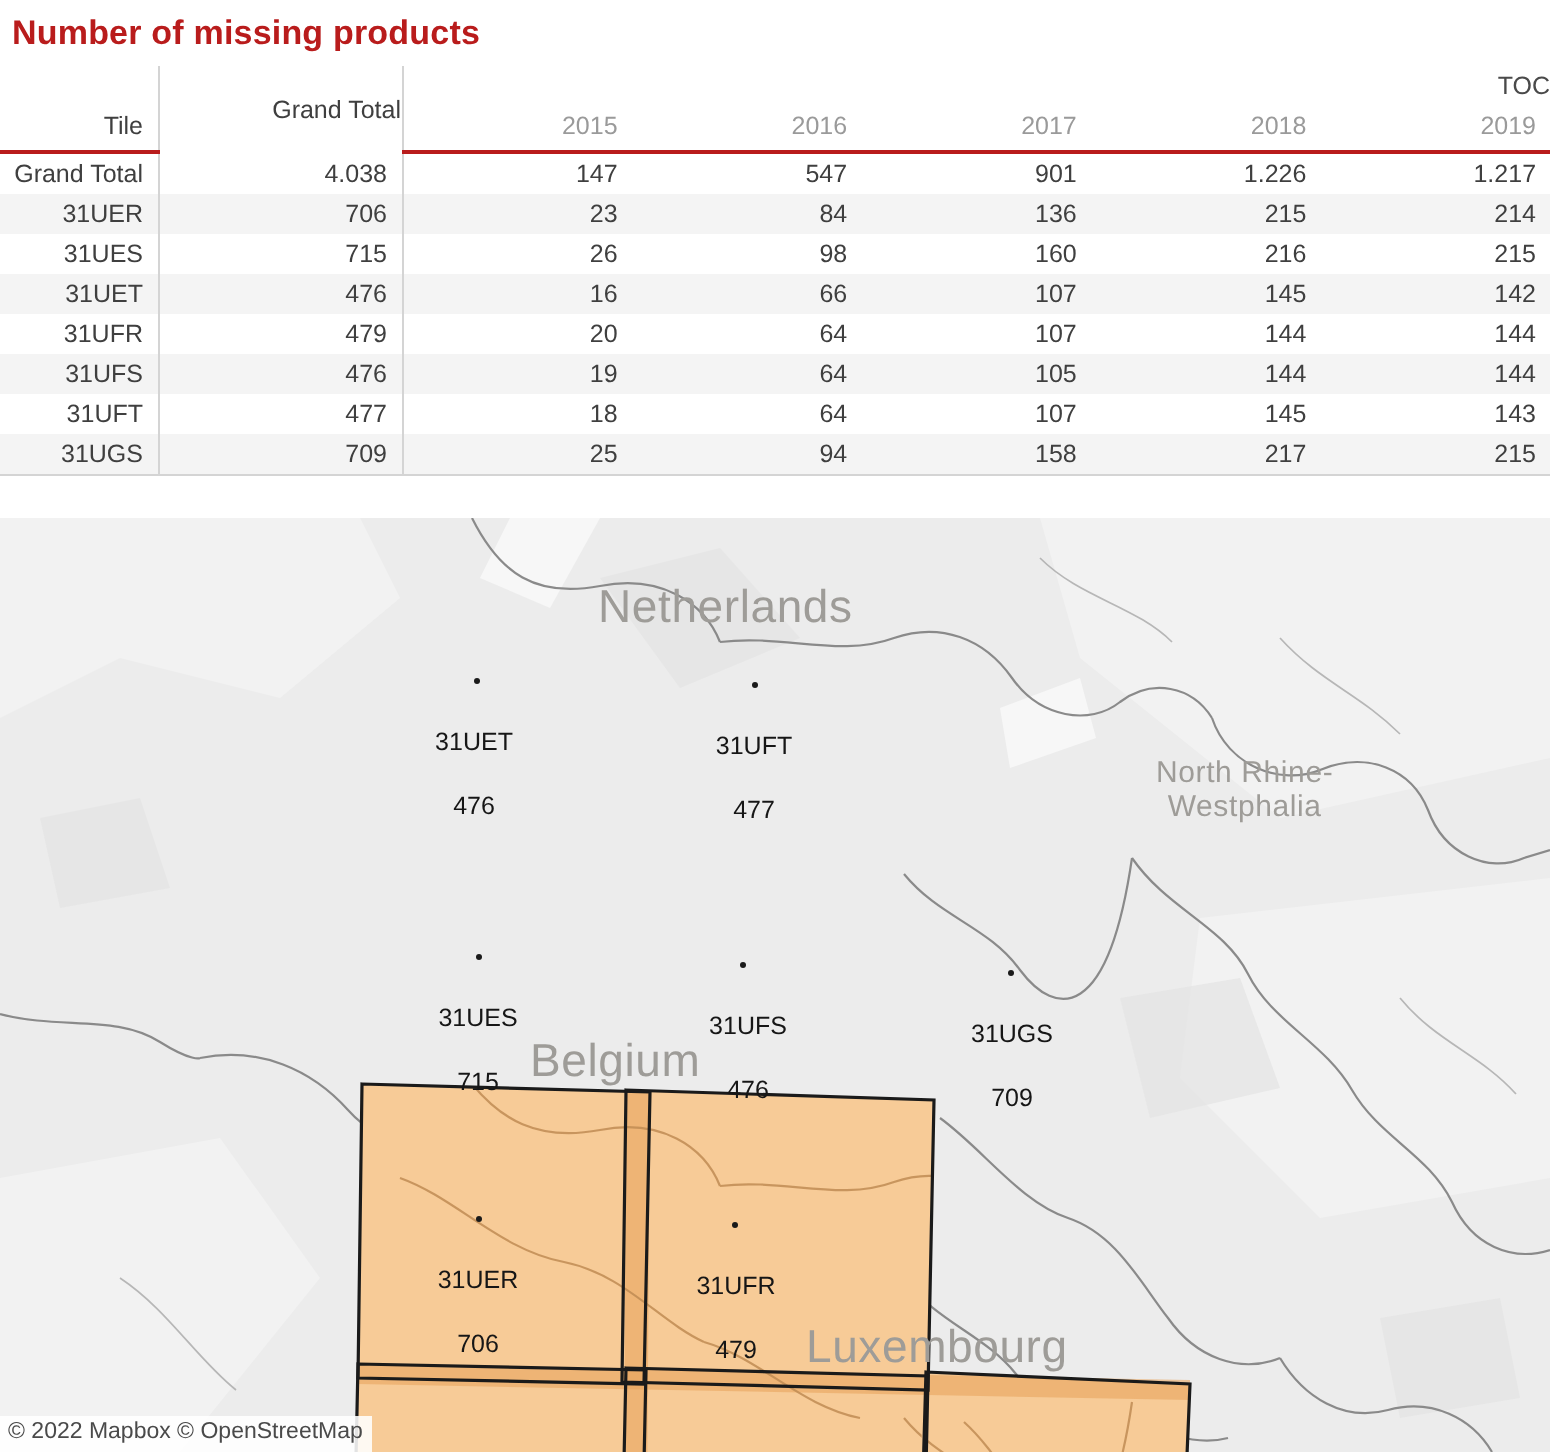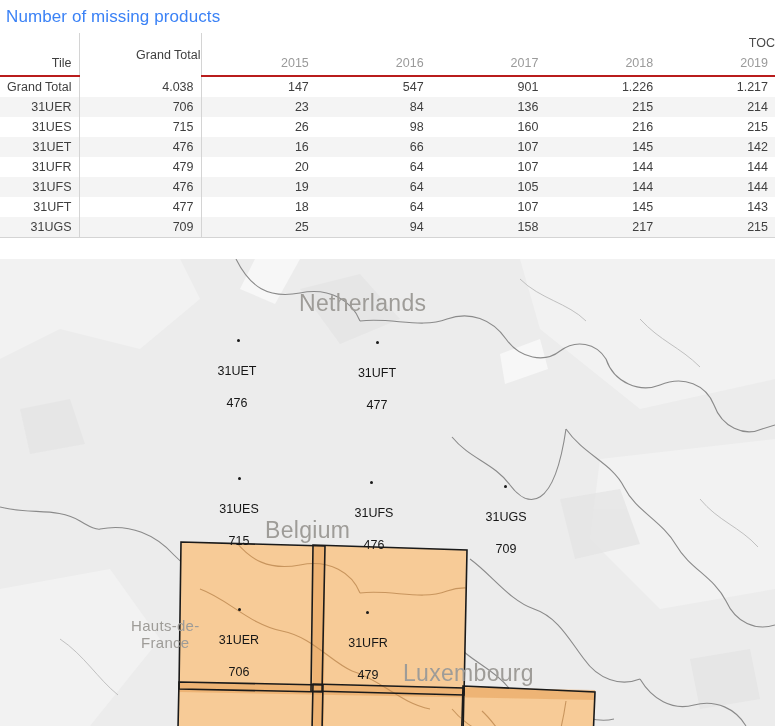--- a/index.html
+++ b/index.html
@@ -11,22 +11,22 @@
     width: 775px;
     height: 726px;
     font-family: "Liberation Sans", sans-serif;
     overflow: hidden;
     position: relative;
   }
 
   
   #page-title {
     font-size: 17px;
-    font-weight: 400;
-    color: #3b82f6;
+    font-weight: 700;
+    color: #b91c1c;
     padding: 6px 0 0 6px;
     letter-spacing: .1px;
     line-height: 22px;
   }
 
   
   #crosstab {
     position: absolute;
     top: 33px;
     left: 0;
@@ -366,22 +366,22 @@
       <polygon points="313,425 464,429 461,569 310,565"></polygon>
       <polygon points="463,427 595,433 589,575 459,568"></polygon>
       <polygon points="176,556 322,559 320,700 173,699"></polygon>
       <polygon points="313,558 461,562 452,700 311,700"></polygon>
     </g>
   </svg>
 
   <div class="geo-label" style="left:299px; top:31px;">Netherlands</div>
   <div class="geo-label" style="left:265px; top:258px;">Belgium</div>
   <div class="geo-label" style="left:403px; top:401px;">Luxembourg</div>
-  <div class="geo-label small center" style="left:131px; top:358px;">Hauts-de-
-France</div>
+  <div class="geo-label small center" style="left:578px; top:119px;">North Rhine-
+Westphalia</div>
 
   <div class="tile-dot" style="left:237px; top:80px;"></div>
   <div class="tile-label" style="left:197px; top:88px; width:80px;">
     <span>31UET</span><br>
     <span>476</span>
   </div>
 
   <div class="tile-dot" style="left:376px; top:82px;"></div>
   <div class="tile-label" style="left:337px; top:90px; width:80px;">
     <span>31UFT</span><br>
@@ -411,13 +411,14 @@
     <span>31UER</span><br>
     <span>706</span>
   </div>
 
   <div class="tile-dot" style="left:366px; top:352px;"></div>
   <div class="tile-label" style="left:328px; top:360px; width:80px;">
     <span>31UFR</span><br>
     <span>479</span>
   </div>
 
+  <div id="attribution">© 2022 Mapbox © OpenStreetMap</div>
 </div>
 
 </body></html>

